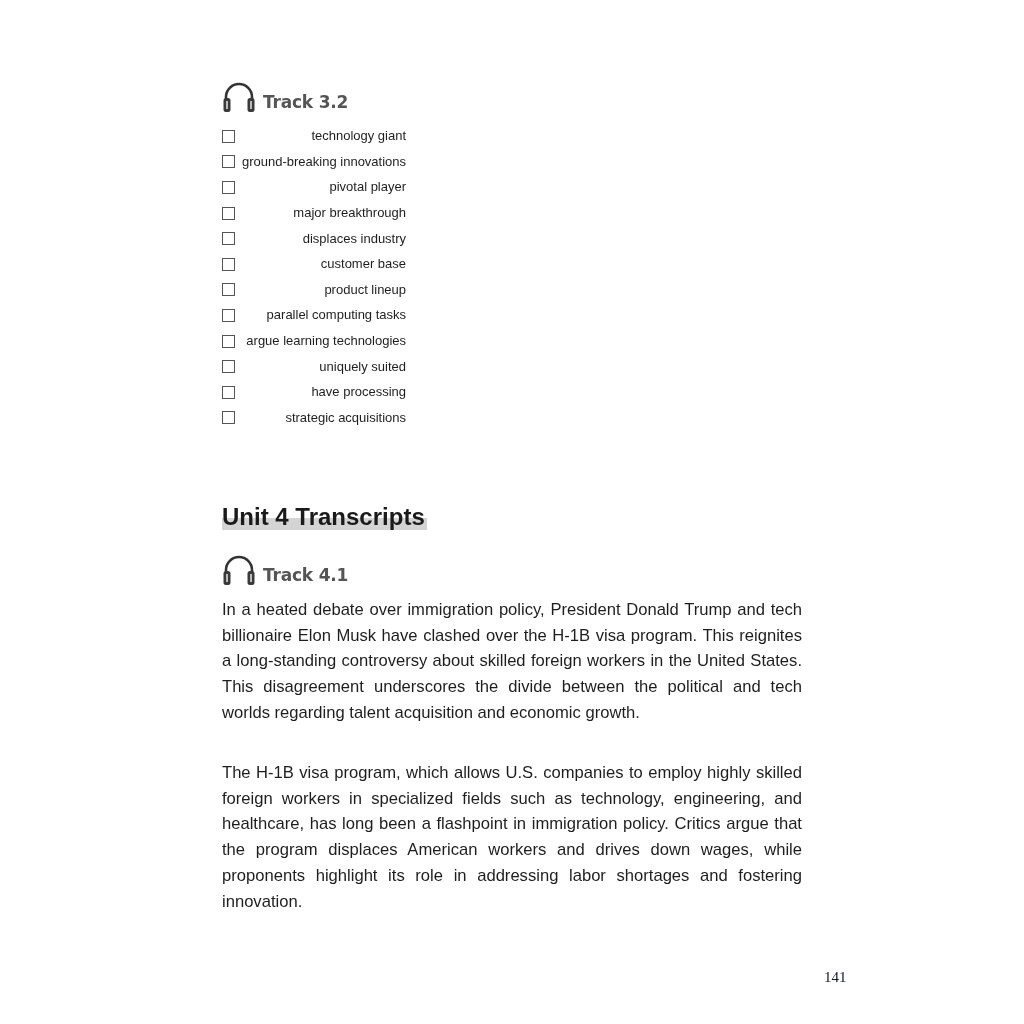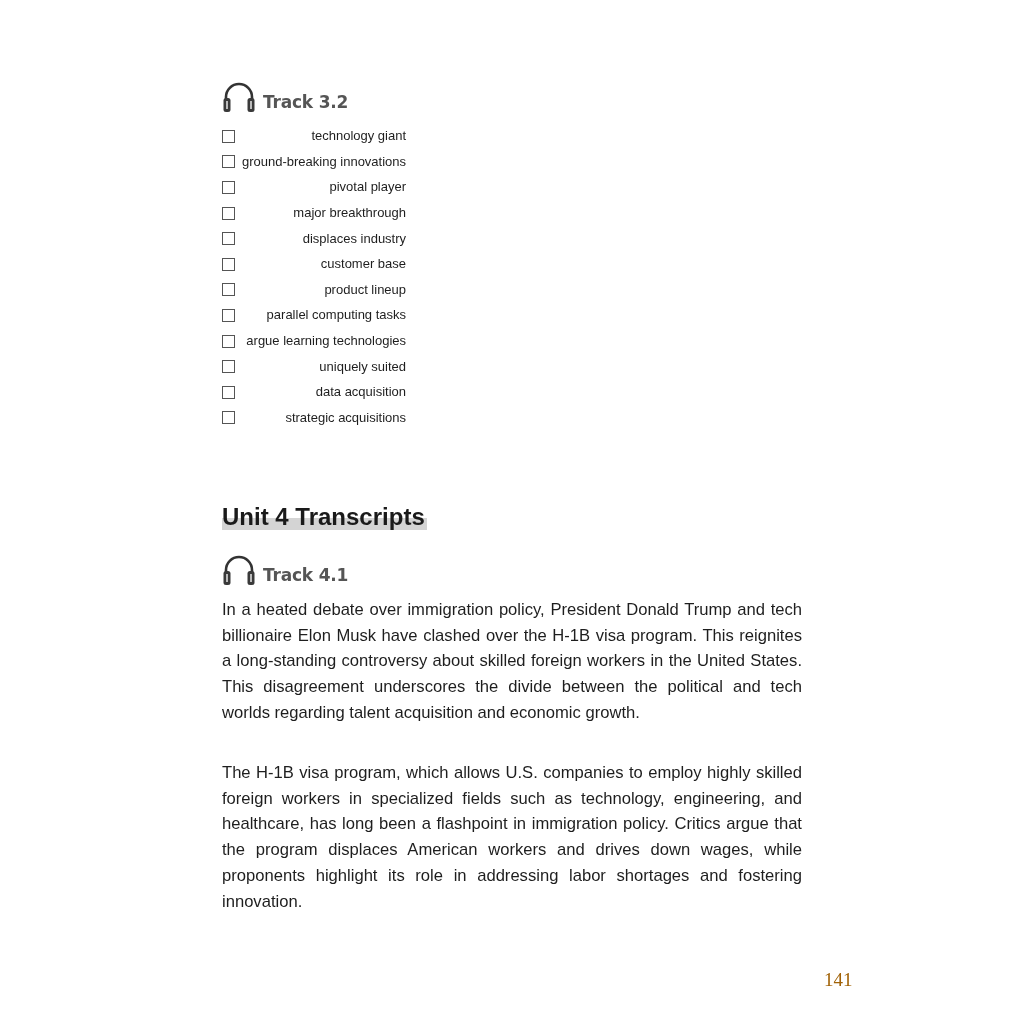--- a/index.html
+++ b/index.html
@@ -86,22 +86,22 @@
     font-size: 16.6px;
     line-height: 25.7px;
     text-align: justify;
     color: #1e1e1e;
   }
   .page-number {
     position: absolute;
     left: 824px;
     top: 969px;
     font-family: "Liberation Serif", serif;
-    font-size: 19px;
-    color: #a16207;
+    font-size: 15px;
+    color: #0f172a;
   }
 </style>
 </head>
 <body>
 
 <div class="page">
 
   <div class="track-heading" style="top:80px;">
     <svg class="hp" viewBox="0 0 34 32">
       <path d="M4 22 V15 A13 13 0 0 1 30 15 V22" fill="none" stroke="#333" stroke-width="2.6"></path>
@@ -149,21 +149,21 @@
     <li>
         <span class="box"></span>
         <span>argue learning technologies</span>
       </li>
     <li>
         <span class="box"></span>
         <span>uniquely suited</span>
       </li>
     <li>
         <span class="box"></span>
-        <span>data acquisition</span>
+        <span>have processing</span>
       </li>
     <li>
         <span class="box"></span>
         <span>strategic acquisitions</span>
       </li>
   </ul>
 
   <div class="unit-title">Unit 4 Transcripts</div>
 
   <div class="track-heading" style="top:553px;">

